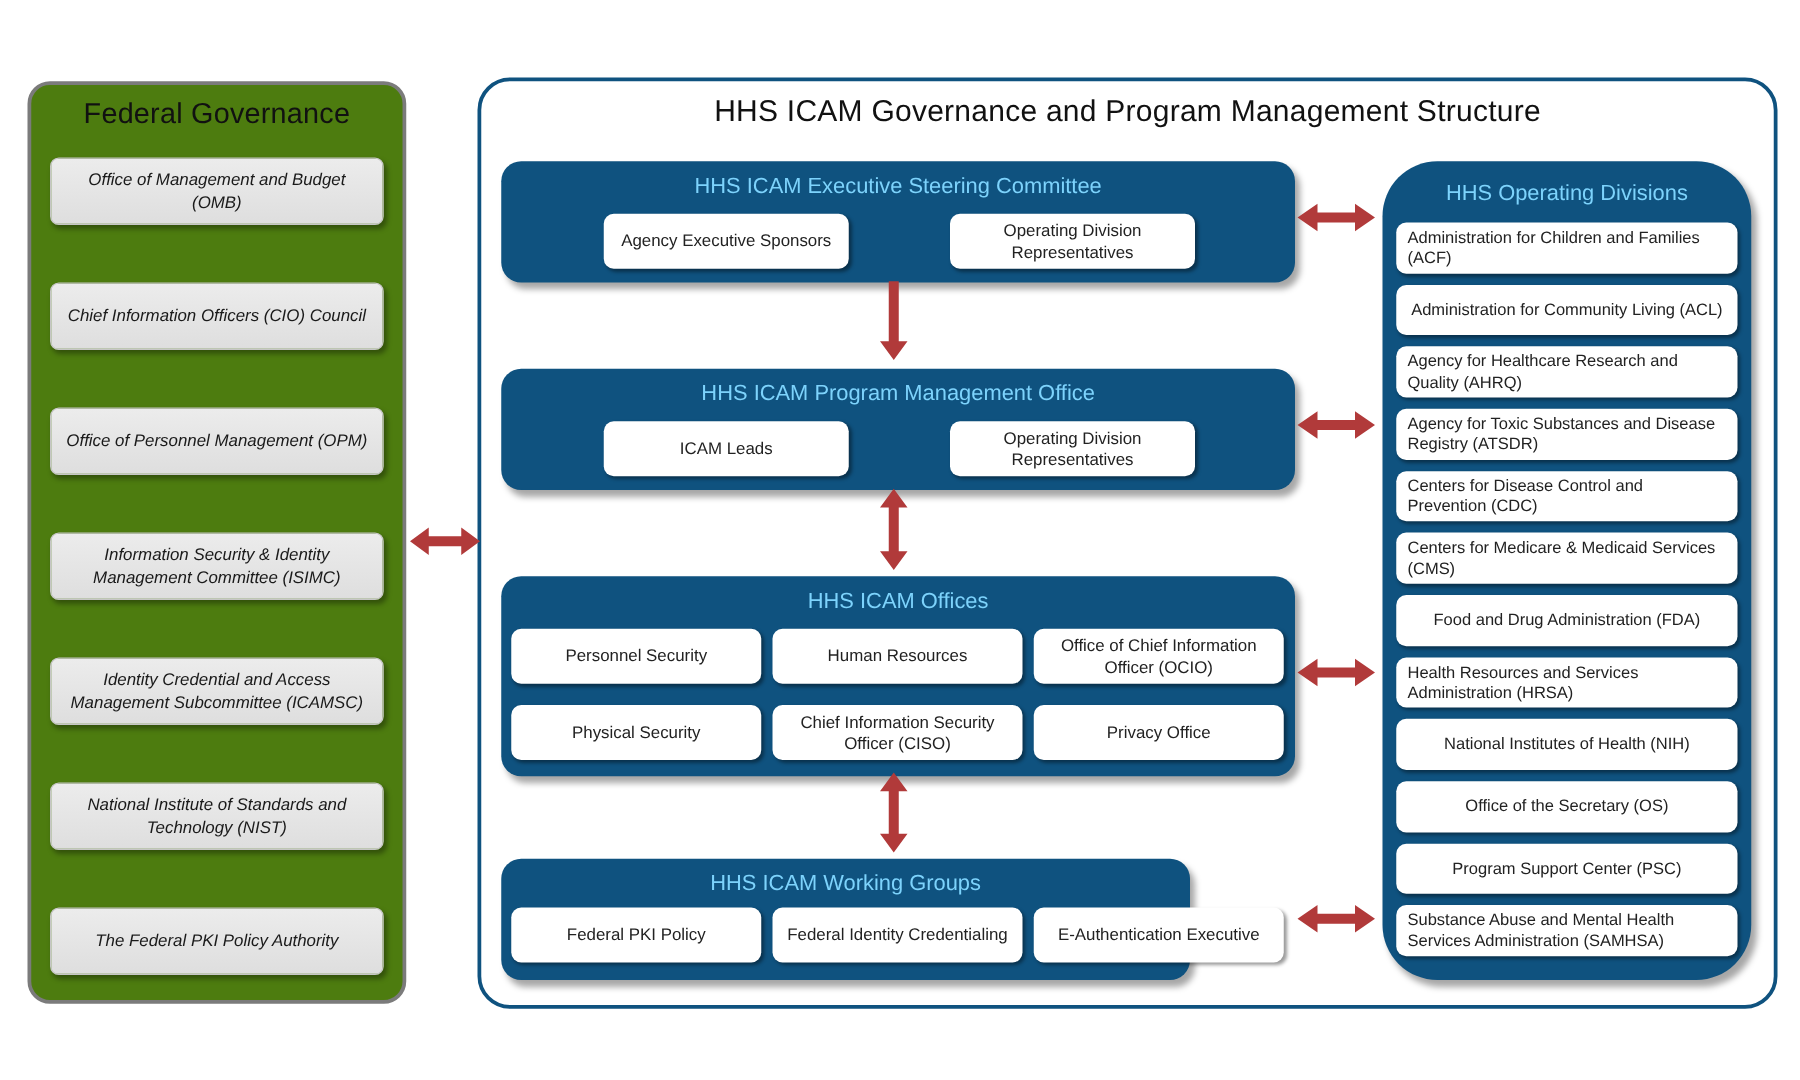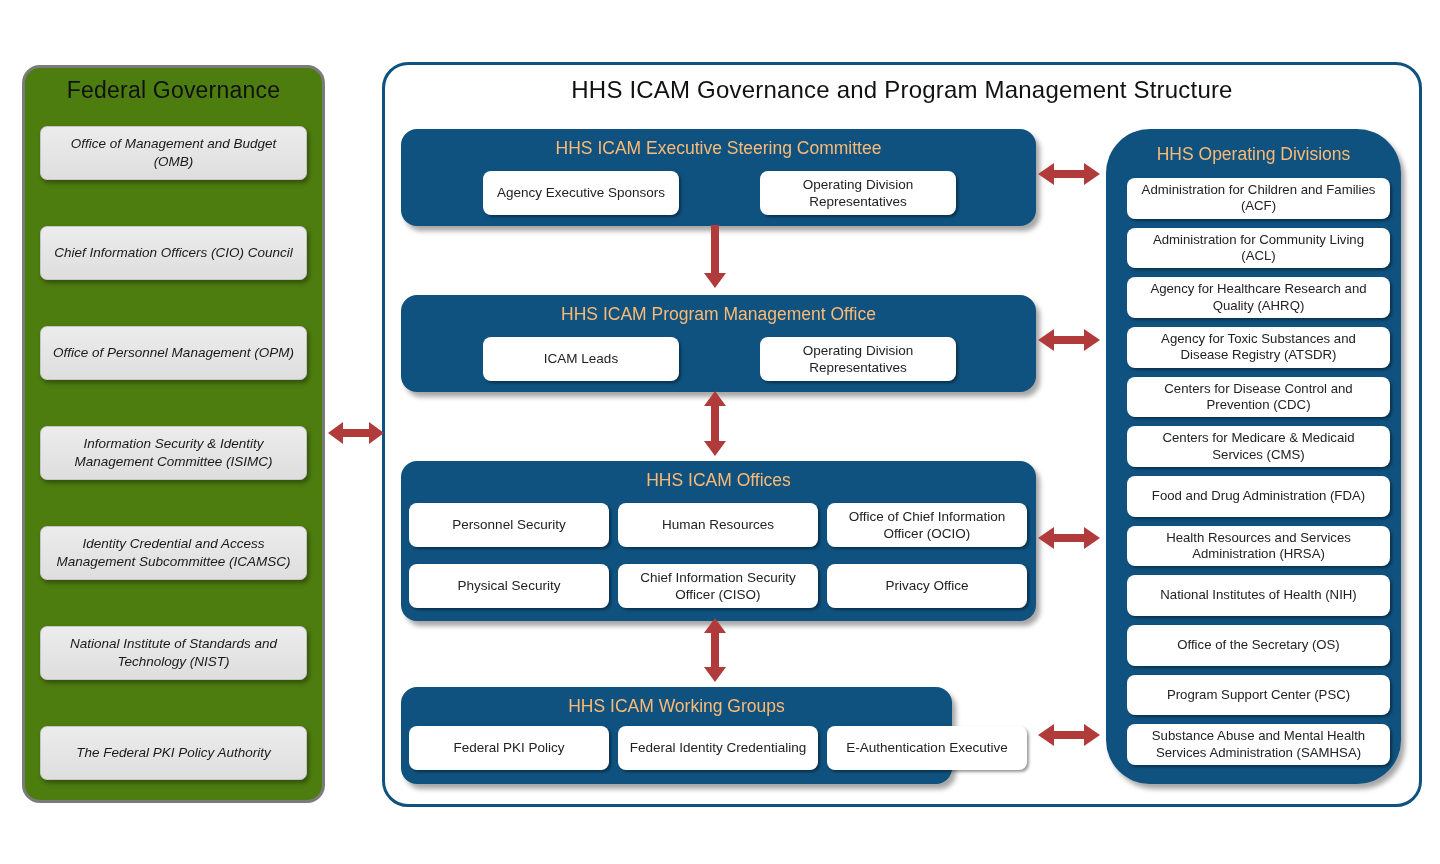--- a/index.html
+++ b/index.html
@@ -55,21 +55,21 @@
   }
 
   .blue-box {
     position: absolute;
     background: #0f527f;
     border-radius: 16px;
     box-shadow: 4px 5px 5px rgba(0,0,0,0.35);
   }
   .blue-title {
     position: absolute; top: 9px; left: 0; width: 100%;
-    text-align: center; color: #fdba74; font-size: 17.5px;
+    text-align: center; color: #7dd3fc; font-size: 17.5px;
   }
   .white-box {
     position: absolute;
     background: #ffffff;
     border-radius: 8px;
     box-shadow: 2px 2px 3px rgba(0,0,0,0.4);
     display: flex; align-items: center; justify-content: center;
     text-align: center; font-size: 13.5px; line-height: 1.28;
     color: #222222; padding: 2px 8px;
   }
@@ -99,22 +99,22 @@
   .opdiv-items {
     position: absolute; top: 49px; bottom: 19px; left: 11px; right: 11px;
     display: flex; flex-direction: column; gap: 9px;
   }
   .op-box {
     flex: 1;
     background: #ffffff;
     border-radius: 8px;
     box-shadow: 2px 2px 3px rgba(0,0,0,0.4);
     display: flex; align-items: center; justify-content: center;
-    text-align: center; font-size: 13.2px; line-height: 1.25;
-    color: #222222; padding: 2px 9px; margin-left: 10px;
+    font-size: 13.2px; line-height: 1.25;
+    color: #222222; padding: 2px 9px;
   }
 
   svg.arrow { position: absolute; overflow: visible; }
 </style>
 </head>
 <body>
 
 <div class="abs fed-panel">
   <div class="fed-title">Federal Governance</div>
   <div class="fed-items">

